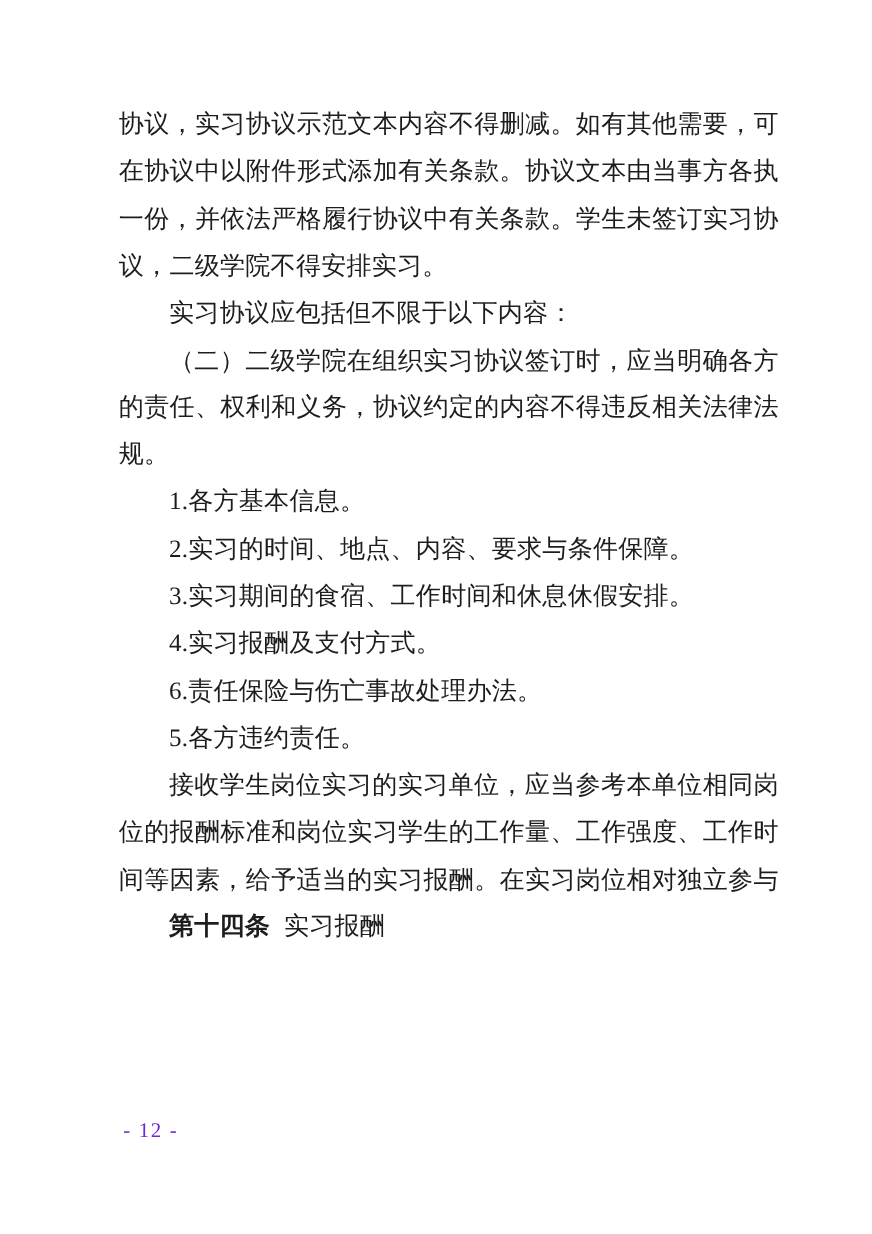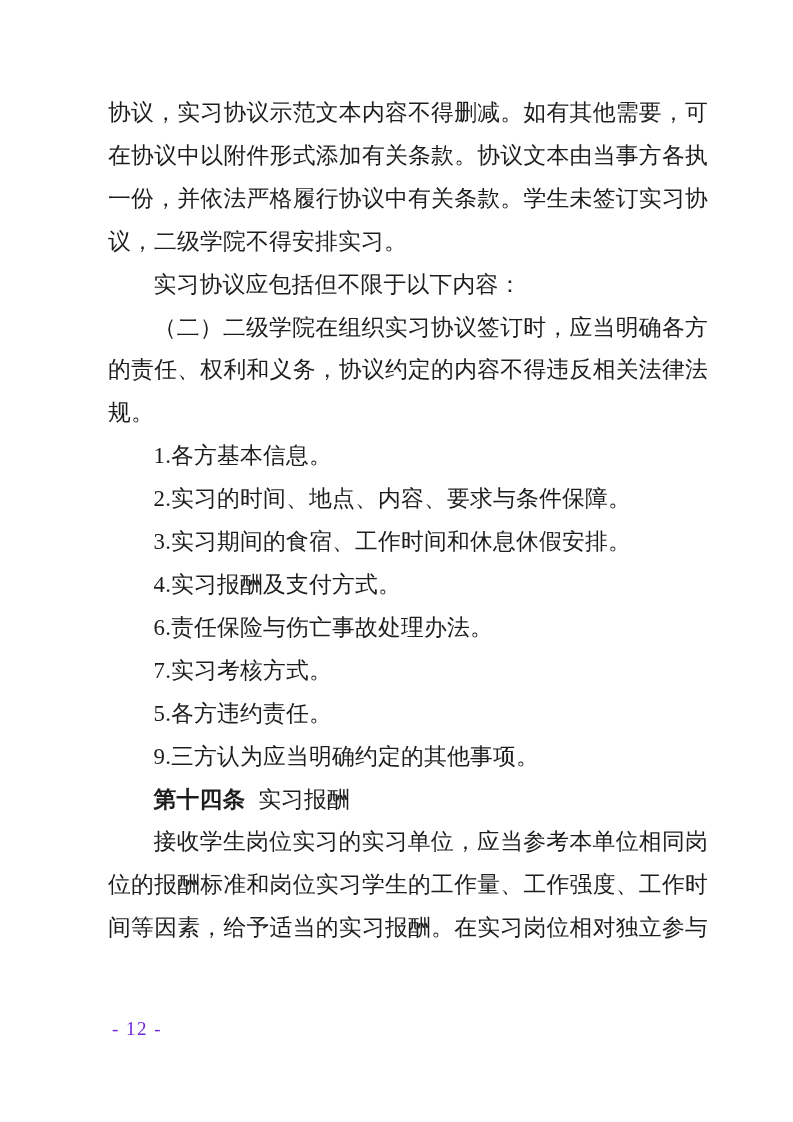--- a/index.html
+++ b/index.html
@@ -70,29 +70,27 @@
 
     <p class="indent">2.实习的时间、地点、内容、要求与条件保障。</p>
 
     <p class="indent">3.实习期间的食宿、工作时间和休息休假安排。</p>
 
     <p class="indent">4.实习报酬及支付方式。</p>
 
 
     <p class="indent">6.责任保险与伤亡事故处理办法。</p>
 
-    <p class="indent">7.实习考核方式。</p>
 
     <p class="indent">5.各方违约责任。</p>
 
-    <p class="indent">9.三方认为应当明确约定的其他事项。</p>
+
+    <p class="indent fill-last">接收学生岗位实习的实习单位，应当参考本单位相同岗位的报酬标准和岗位实习学生的工作量、工作强度、工作时间等因素，给予适当的实习报酬。在实习岗位相对独立参与</p>
 
     <p class="indent">
       <span class="heading-label">第十四条</span><span class="heading-title">实习报酬</span>
     </p>
-
-    <p class="indent fill-last">接收学生岗位实习的实习单位，应当参考本单位相同岗位的报酬标准和岗位实习学生的工作量、工作强度、工作时间等因素，给予适当的实习报酬。在实习岗位相对独立参与</p>
 
   </div>
 
   <div class="page-number">- 12 -</div>
 
 </div>
 
 </body></html>

